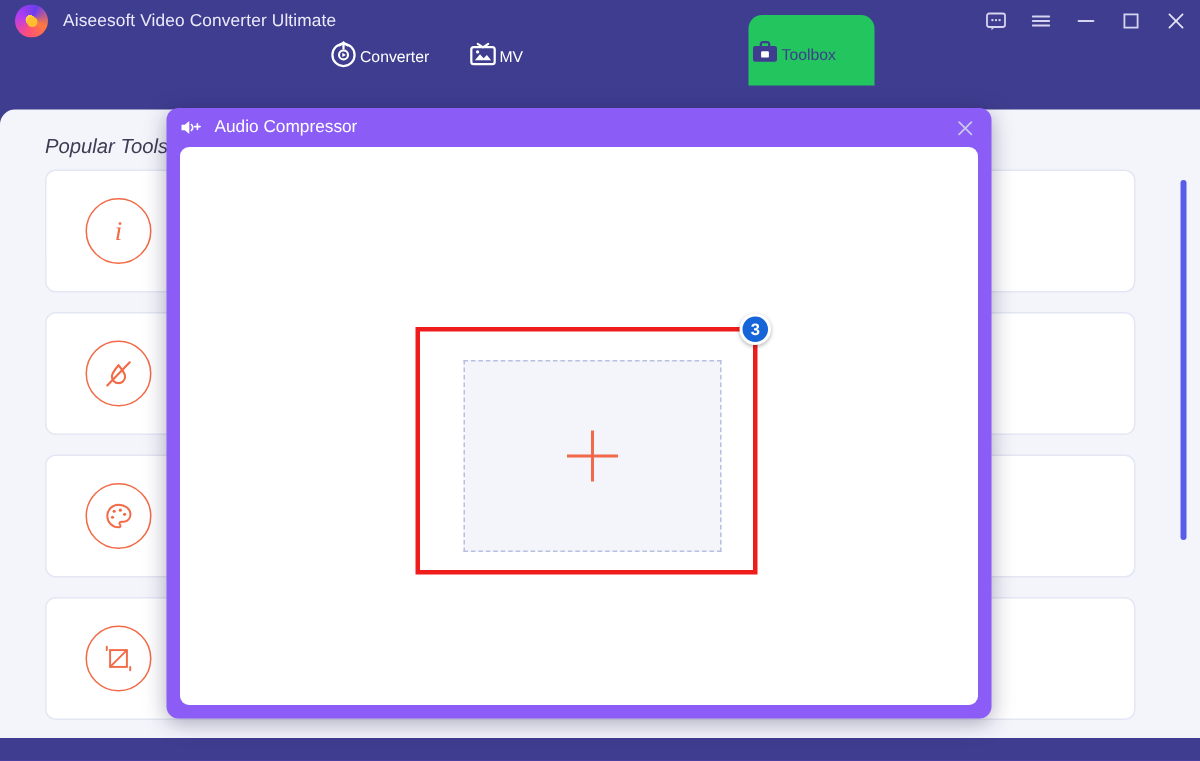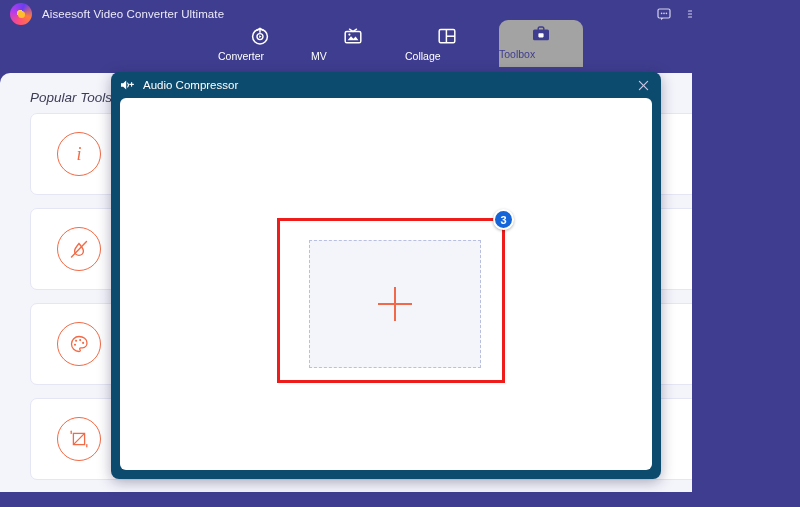--- a/index.html
+++ b/index.html
@@ -4,21 +4,21 @@
 <style>
   * { box-sizing: border-box; margin: 0; padding: 0; }
   html, body {
     width: 800px; height: 507px;
     font-family: "Liberation Sans", sans-serif;
     overflow: hidden;
     background: #3f3d8f;
   }
   #app {
     position: relative;
-    width: 692px; height: 507px;
+    width: 800px; height: 507px;
     background: #3f3d8f;
     overflow: hidden;
   }
 
   
   .titlebar {
     position: absolute; top: 0; left: 0;
     width: 800px; height: 28px;
     display: flex; align-items: center;
     z-index: 6;
@@ -52,31 +52,31 @@
   .wc svg { display:block; }
 
   
   .nav {
     position: absolute; top: 28px; left: 0;
     width: 800px; height: 45px;
     display: flex; align-items: flex-end;
     z-index: 5;
   }
   .tab {
-    position: absolute; bottom: 6px;
+    position: absolute; bottom: 16px;
     width: 84px; height: 45px;
-    display: flex; flex-direction: column;
-    justify-content: flex-start;
+    display: flex; 
+    align-items: center; justify-content: flex-start;
     padding-top: 3px;
     color: #ffffff;
   }
   .tab .ticon { height: 22px; display:flex; align-items:center; justify-content:center; }
   .tab .tlabel { font-size: 10.5px; margin-top: 3px; white-space: nowrap; }
   .tab.active {
-    background: #a3a3a3;
+    background: #22c55e;
     border-radius: 9px 9px 0 0;
     color: #3f3d8f;
     height: 47px;
     margin-top: 12px;
   }
 
   
   .content {
     position: absolute; top: 73px; left: 0;
     width: 800px; height: 419px;
@@ -138,21 +138,21 @@
     position: absolute; left: 0; bottom: 0;
     width: 800px; height: 15px;
     background: #3f3d8f;
     z-index: 3;
   }
 
   
   .modal-wrap {
     position: absolute; left: 111px; top: 72px;
     width: 550px; height: 407px;
-    background: #0c4a6e;
+    background: #8b5cf6;
     border-radius: 8px;
     box-shadow: 0 3px 14px rgba(25,22,70,.35);
     z-index: 10;
   }
   .modal-head {
     position: relative;
     height: 26px;
     display: flex; align-items: center;
   }
   .mh-icon { margin-left: 9px; color: #ffffff; display:flex; align-items:center; }
@@ -278,30 +278,20 @@
         <svg width="22" height="22" viewBox="0 0 22 22">
           <path d="M7.5 4.2 L10.8 6.4 M14.5 4.2 L11.2 6.4" stroke="#ffffff" stroke-width="1.4" stroke-linecap="round" fill="none"></path>
           <rect x="3.2" y="6.4" width="15.6" height="11.4" rx="1.6" fill="none" stroke="#ffffff" stroke-width="1.5"></rect>
           <path d="M5.6 15.2 L9 11.2 L11.4 13.8 L13.6 11.6 L16.4 15.2 Z" fill="#ffffff"></path>
           <circle cx="7.4" cy="9.6" r="1.1" fill="#ffffff"></circle>
         </svg>
       </span>
       <span class="tlabel">MV</span>
     </div>
 
-    <div class="tab" style="left:405px">
-      <span class="ticon">
-        <svg width="22" height="22" viewBox="0 0 22 22">
-          <rect x="3.2" y="4.6" width="15.6" height="13.2" rx="1.5" fill="none" stroke="#ffffff" stroke-width="1.5"></rect>
-          <line x1="10.4" y1="4.6" x2="10.4" y2="17.8" stroke="#ffffff" stroke-width="1.5"></line>
-          <line x1="10.4" y1="11.2" x2="18.8" y2="11.2" stroke="#ffffff" stroke-width="1.5"></line>
-        </svg>
-      </span>
-      <span class="tlabel">Collage</span>
-    </div>
 
     <div class="tab active" style="left:499px">
       <span class="ticon">
         <svg width="22" height="22" viewBox="0 0 22 22">
           <path d="M8.2 6.6 V5.4 a1.3 1.3 0 0 1 1.3-1.3 h3 A1.3 1.3 0 0 1 13.8 5.4 V6.6" fill="none" stroke="#3f3d8f" stroke-width="1.5" stroke-linecap="round"></path>
           <rect x="3" y="6.6" width="16" height="10.6" rx="1.5" fill="#3f3d8f"></rect>
           <rect x="8.4" y="10.2" width="5.2" height="4.2" rx="0.8" fill="#ffffff"></rect>
         </svg>
       </span>
       <span class="tlabel">Toolbox</span>

